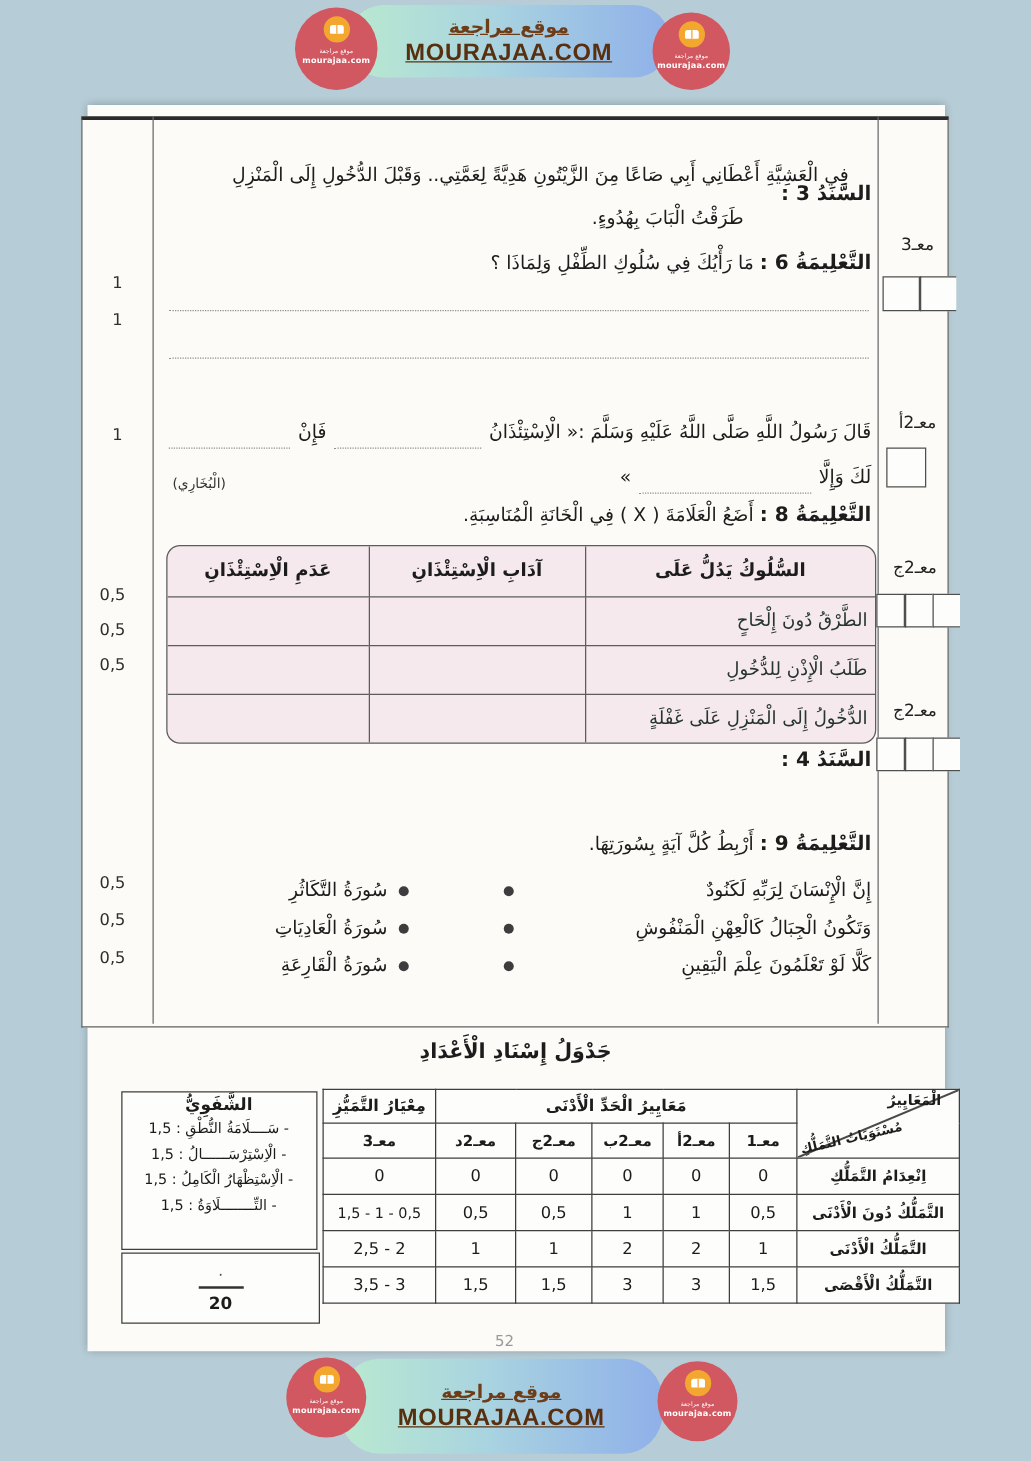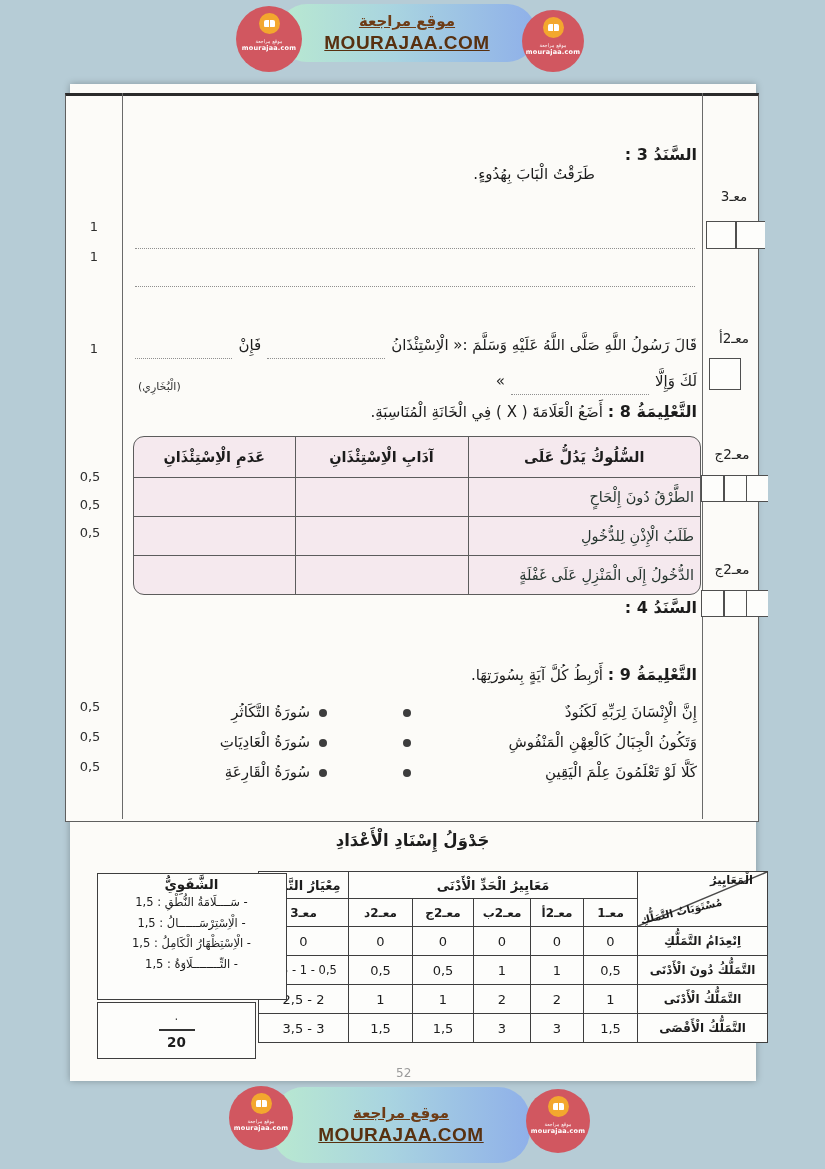--- a/index.html
+++ b/index.html
@@ -74,21 +74,21 @@
   #gtable .code{font-weight:bold;font-size:12px;height:27px;}
   #gtable .rowlbl{font-weight:bold;font-size:12px;}
   #gtable .num{font-size:13px;height:28px;}
   .ltr{direction:ltr;unicode-bidi:embed;}
   #diagcell{position:relative;height:54px;}
   #diagcell svg{position:absolute;left:0;top:0;width:100%;height:100%;}
   #diagcell .dtop{position:absolute;top:1px;right:14px;font-size:11.5px;font-weight:bold;}
   #diagcell .dbot{position:absolute;bottom:0;left:4px;font-size:10.5px;font-weight:bold;
                   transform:rotate(-13deg);transform-origin:left bottom;}
 
-  #oralbox{left:97px;top:873px;width:190px;height:127px;border:1.6px solid #3e3e3e;background:#fdfdfb;
+  #oralbox{left:97px;top:873px;width:157px;height:127px;border:1.6px solid #3e3e3e;background:#fdfdfb;
            direction:rtl;padding:2px 6px 0 5px;box-sizing:border-box;}
   #oralbox .otitle{text-align:center;font-weight:bold;font-size:13.5px;}
   #oralbox .oitem{font-size:11.5px;line-height:1.8;text-align:center;white-space:nowrap;}
   #totalbox{left:97px;top:1002px;width:157px;height:55px;border:1.6px solid #3e3e3e;background:#fdfdfb;
             display:flex;align-items:center;justify-content:center;}
   .frac{text-align:center;line-height:1;}
   .frac .n:before{content:"·";font-size:12px;color:#444;}
   .frac .bar{display:block;width:36px;height:1.6px;background:#333;margin:2px auto 3px;}
   .frac .d{font-size:13.5px;font-weight:bold;}
 
@@ -117,22 +117,27 @@
     <div class="t1 ar">موقع مراجعة</div>
     <div class="t2">mourajaa.com</div>
   </div>
 
   <div id="page" class="abs"></div>
   <div id="mainbox" class="abs"></div>
   <div class="abs vline" style="left:122px;"></div>
   <div class="abs vline" style="left:702px;"></div>
 
   <div class="abs crow ar txt bold" style="top:97px;font-size:16px;margin-top:44px;">السَّنَدُ 3 :</div>
+  <div class="abs crow ar txt" style="top:128px;padding-right:18px;box-sizing:border-box;">فِي الْعَشِيَّةِ أَعْطَانِي أَبِي صَاعًا مِنَ الزَّيْتُونِ هَدِيَّةً لِعَمَّتِي.. وَقَبْلَ الدُّخُولِ إِلَى الْمَنْزِلِ</div>
   <div class="abs crow ar txt" style="top:162px;padding-right:102px;box-sizing:border-box;">طَرَقْتُ الْبَابَ بِهُدُوءٍ.</div>
 
+  <div class="abs crow ar txt" style="top:196px;">
+    <span class="bold" style="font-size:16px;">التَّعْلِيمَةُ 6 :</span>
+    <span>مَا رَأْيُكَ فِي سُلُوكِ الطِّفْلِ وَلِمَاذَا ؟</span>
+  </div>
   <div class="abs dotline" style="top:240px;"></div>
   <div class="abs dotline" style="top:278px;"></div>
 
   <div class="abs crow hflex txt" style="top:333px;">
     <span class="ar">قَالَ رَسُولُ اللَّهِ صَلَّى اللَّهُ عَلَيْهِ وَسَلَّمَ :« الْاِسْتِئْذَانُ</span>
     <span class="dots" style="width:118px;margin:0 6px;"></span>
     <span class="ar">فَإِنْ</span>
     <span class="dots" style="flex:1;margin-right:6px;"></span>
   </div>
   <div class="abs crow hflex txt" style="top:369px;">

